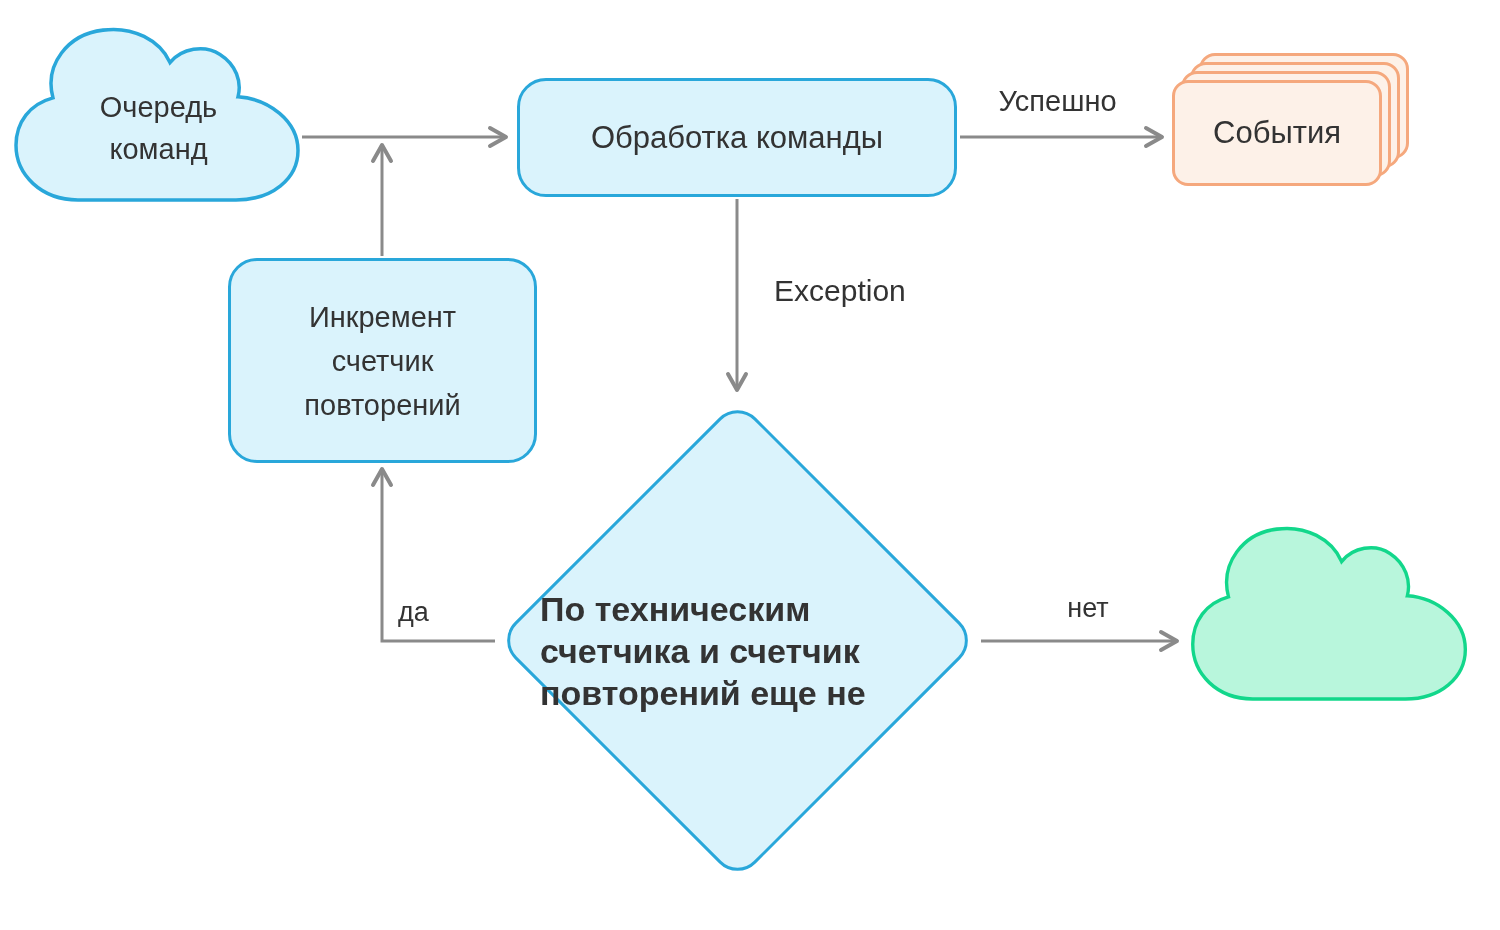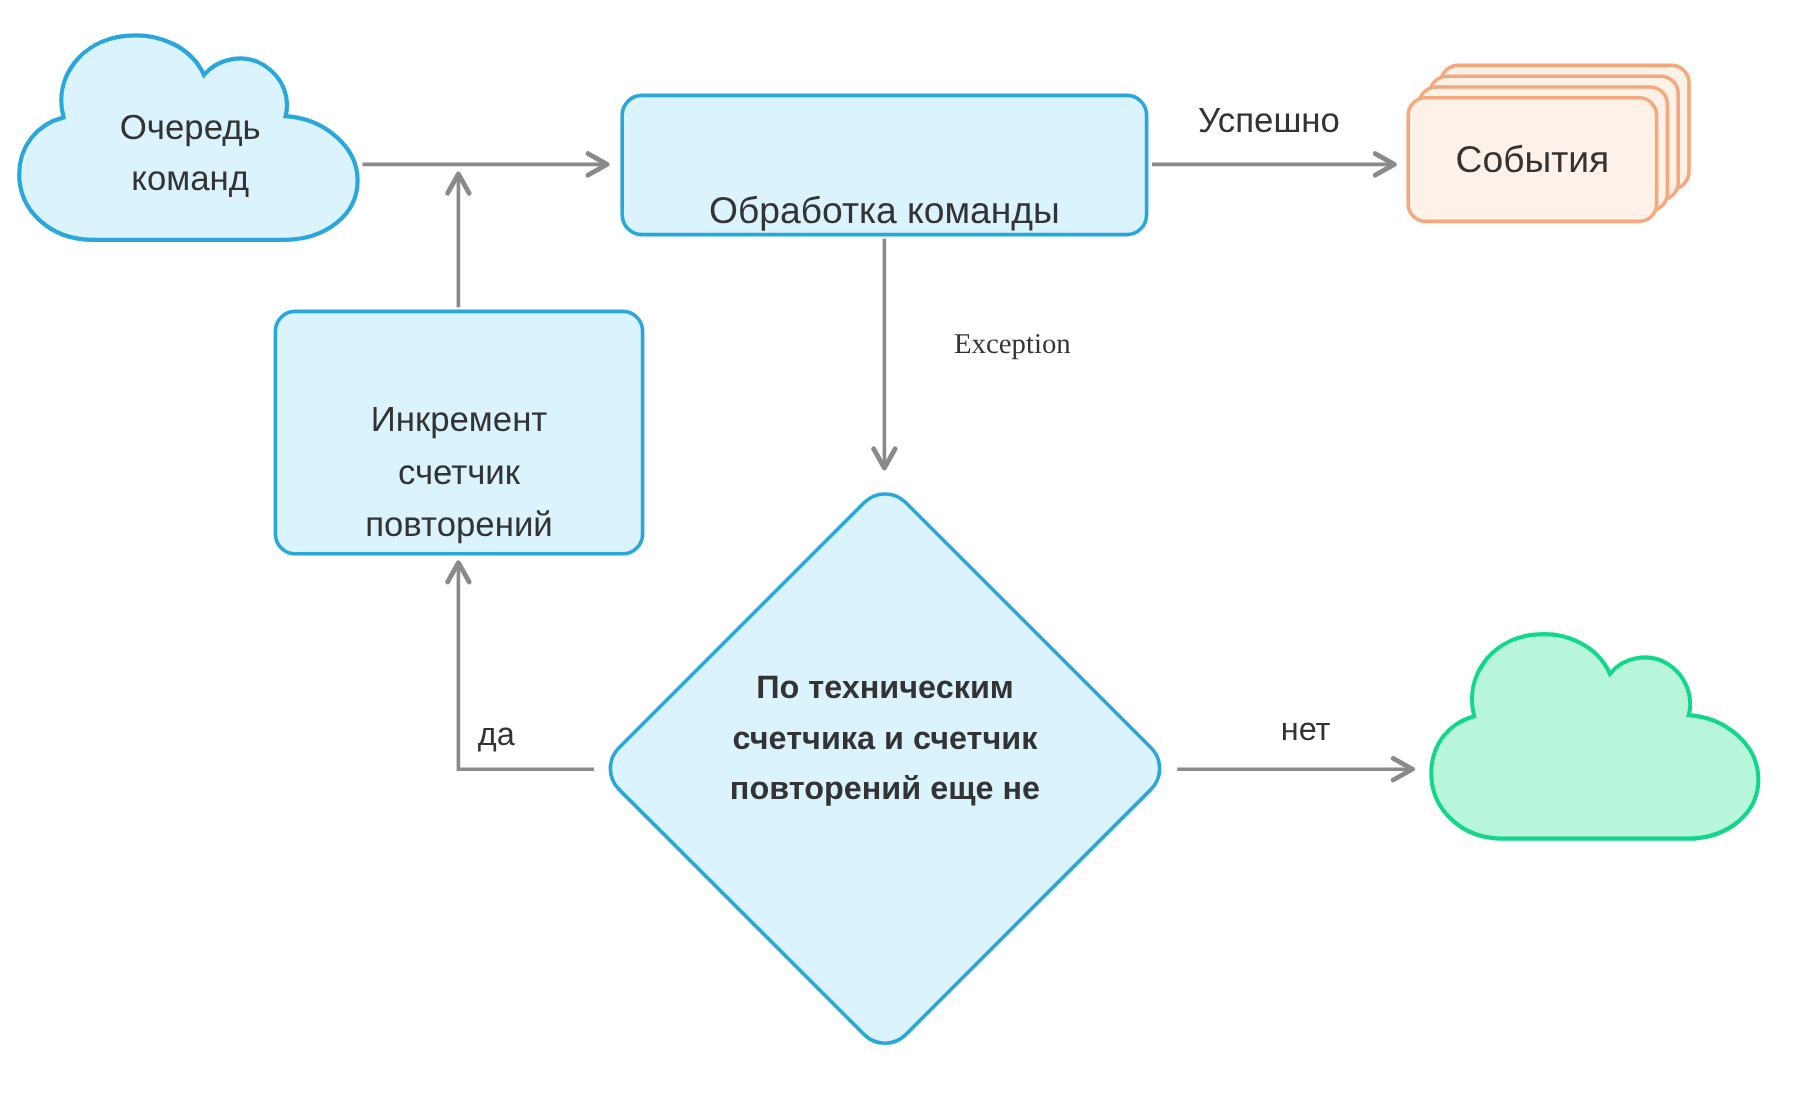--- a/index.html
+++ b/index.html
@@ -57,25 +57,25 @@
     font-size: 29px;
   }
   .cloud-label .line { display: block; white-space: nowrap; }
 
   
   .proc-box {
     position: absolute;
     box-sizing: border-box;
     background: var(--blue_fill, #daf3fc);
     border: 3.5px solid var(--blue_border, #29a7da);
-    border-radius: 18px;
+    border-radius: 29px;
     display: flex;
     flex-direction: column;
     align-items: center;
-    justify-content: flex-end;
+    justify-content: center;
     text-align: center;
   }
   .proc-box .line { display: block; white-space: nowrap; }
 
   
   .card {
     position: absolute;
     box-sizing: border-box;
     width: 210px;
     height: 106px;
@@ -99,24 +99,24 @@
     width: 341px;
     height: 341px;
     background: var(--blue_fill, #daf3fc);
     border: 3.5px solid var(--blue_border, #29a7da);
     border-radius: 26px;
     transform: rotate(45deg);
   }
   .diamond-label {
     position: absolute;
     left: 540px;
-    top: 552px;
+    top: 588px;
     width: 395px;
-    text-align: center;
-    font-size: 27px;
+    text-align: left;
+    font-size: 34px;
     font-weight: 700;
     line-height: 42px;
   }
   .diamond-label .line { display: block; white-space: nowrap; }
 
   
   .edge-label {
     position: absolute;
     white-space: nowrap;
     color: var(--text, #333333);
@@ -177,17 +177,17 @@
     <span class="line">повторений еще не</span>
   </div>
 
   <div class="abs" style="left:1185px; top:517px; width:290px; height:187px;">
     <svg width="290" height="187" viewBox="0 0 300 185" preserveAspectRatio="none">
       <path class="cloud-path-green" d="M70 180 C33 180 8 155 8 126 C8 103 22 85 45 79 C36 46 60 16 95 12 C125 8 152 22 162 44 C174 30 196 26 212 36 C228 46 234 63 230 78 C261 80 290 102 290 131 C290 159 264 180 228 180 Z"></path>
     </svg>
   </div>
 
   <div class="edge-label" style="left:975px; top:85px; width:165px; text-align:center; font-size:29px;">Успешно</div>
-  <div class="edge-label" style="left:795px; top:274px; font-size:24px;font-family:Liberation Serif, serif;">Exception</div>
+  <div class="edge-label" style="left:774px; top:274px; font-size:30px;">Exception</div>
   <div class="edge-label" style="left:386px; top:597px; width:55px; text-align:center; font-size:27px;">да</div>
   <div class="edge-label" style="left:1060px; top:593px; width:56px; text-align:center; font-size:27px;">нет</div>
 
 </div>
 
 </body></html>

